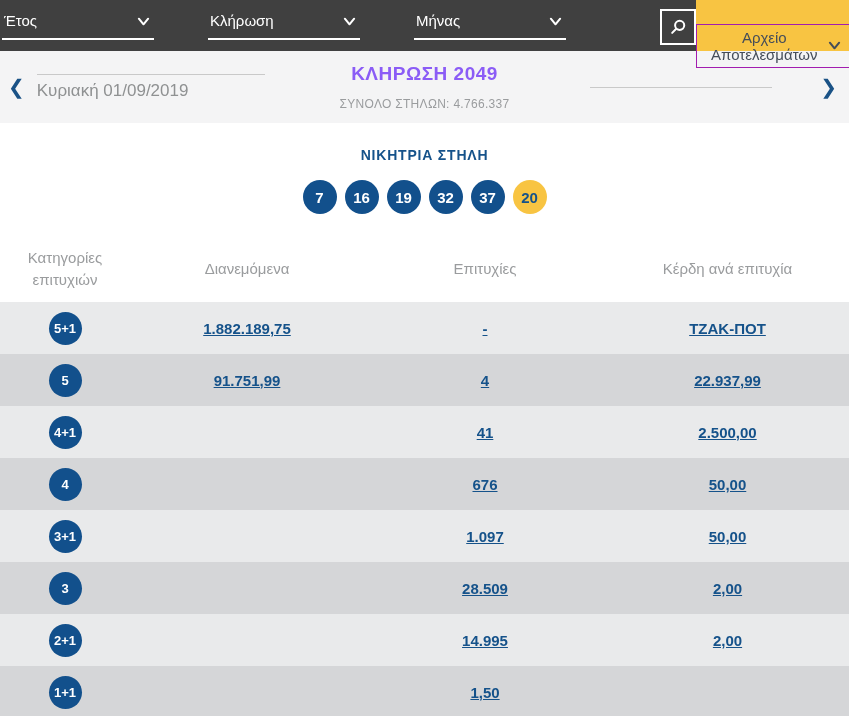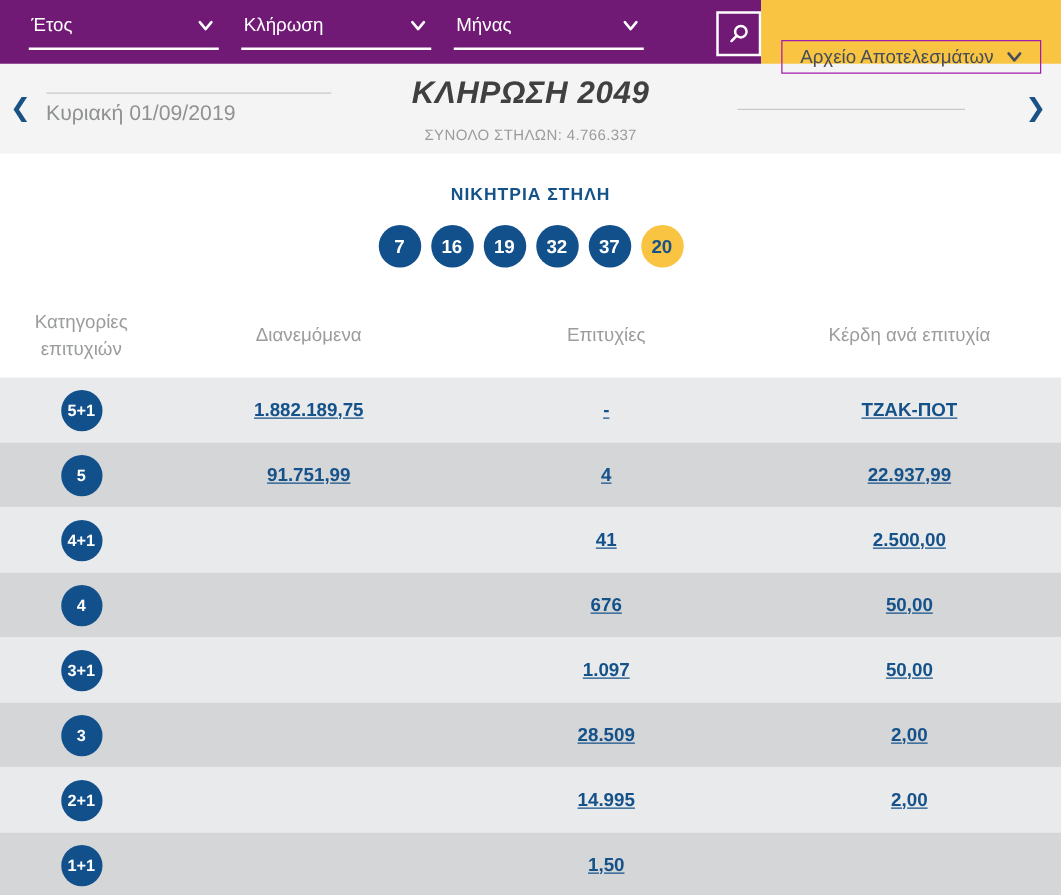--- a/index.html
+++ b/index.html
@@ -1,21 +1,21 @@
 <!DOCTYPE html>
 <html><head>
 <meta charset="utf-8">
 <style>
   * { margin:0; padding:0; box-sizing:border-box; }
   html,body { width:849px; height:716px; overflow:hidden; }
   body { font-family:"Liberation Sans", sans-serif; background:#fff; }
 
   
   .topbar { display:flex; height:51px; width:849px; }
-  .topbar-blue { flex:1; background:#701a75; display:flex; align-items:flex-start; padding:10px 0 0 23px; }
+  .topbar-blue { flex:1; background:#404040; display:flex; align-items:flex-start; padding:10px 0 0 2px;gap:36px; }
   .dropdown { width:152px; margin-right:18px; border-bottom:2px solid #fff;
               padding:2px 4px 9px 2px; display:flex; justify-content:space-between;
               align-items:center; cursor:pointer; }
   .dropdown .lbl { color:#fff; font-size:15px; }
   .chev { width:13px; height:13px; flex:none; }
   .search-btn { width:36px; height:36px; border:2px solid #fff; margin-left:40px; margin-top:-1px;
                 background:transparent; display:flex; align-items:center; justify-content:center; cursor:pointer; }
   .topbar-yellow { width:245px; background:#f8c442; display:flex; align-items:center; justify-content:center; }
   .archive-btn { border:1px solid #a21caf; background:transparent; color:#454d59;
                  font-size:15px; padding:4px 14px; display:flex; align-items:center; gap:10px; cursor:pointer;margin-top:40px; }
@@ -23,21 +23,21 @@
   
   .band { height:72px; background:#f4f4f5; display:grid; grid-template-columns:300px 1fr 300px;
           align-items:center; }
   .band-left { display:flex; align-items:center; padding-left:8px; }
   .nav-arrow { font-size:20px; color:#1a5286; cursor:pointer; line-height:1; user-select:none; }
   .date-block { margin-left:12px; display:flex; flex-direction:column; }
   .hline { height:1px; background:#c9c9c9; }
   .date-block .hline { width:228px; }
   .date-text { color:#8f9192; font-size:17px; margin-top:6px; }
   .band-center { text-align:center; }
-  .draw-title { color:#404040; font-size:25px; font-weight:bold; letter-spacing:.5px;font-style:italic; }
+  .draw-title { color:#8b5cf6; font-size:19px; font-weight:bold; letter-spacing:.5px; }
   .draw-sub { color:#9a9c9e; font-size:12px; margin-top:12px; letter-spacing:.3px; }
   .band-right { display:flex; align-items:center; justify-content:flex-end; padding-right:12px; }
   .band-right .hline { width:182px; margin-right:48px; }
 
   
   .winning { background:#fff; padding:24px 0 22px 0; text-align:center; }
   .winning-title { color:#15528a; font-size:14px; font-weight:bold; letter-spacing:.8px; }
   .balls { display:flex; justify-content:center; gap:8px; margin-top:17px; }
   .ball { width:34px; height:34px; border-radius:50%; background:#12508c; color:#fff;
           font-size:15px; font-weight:bold; display:flex; align-items:center; justify-content:center; }

